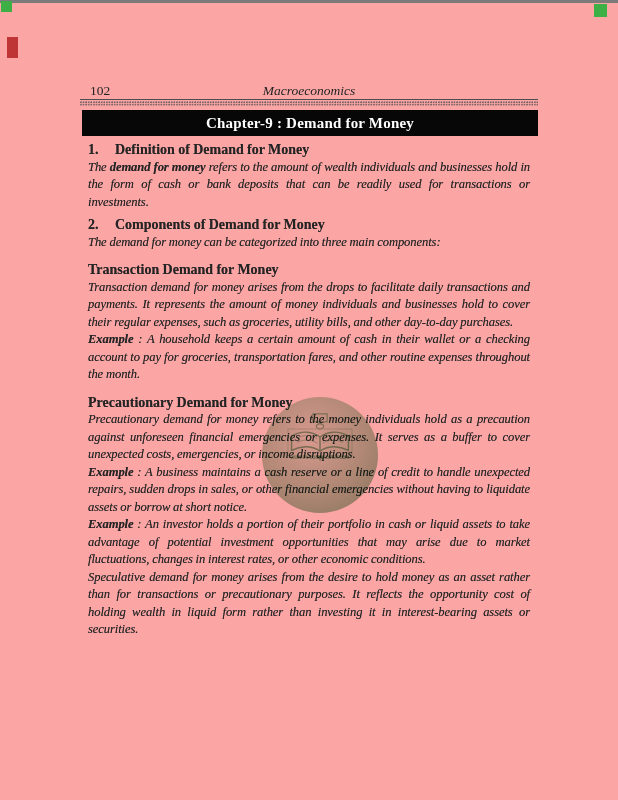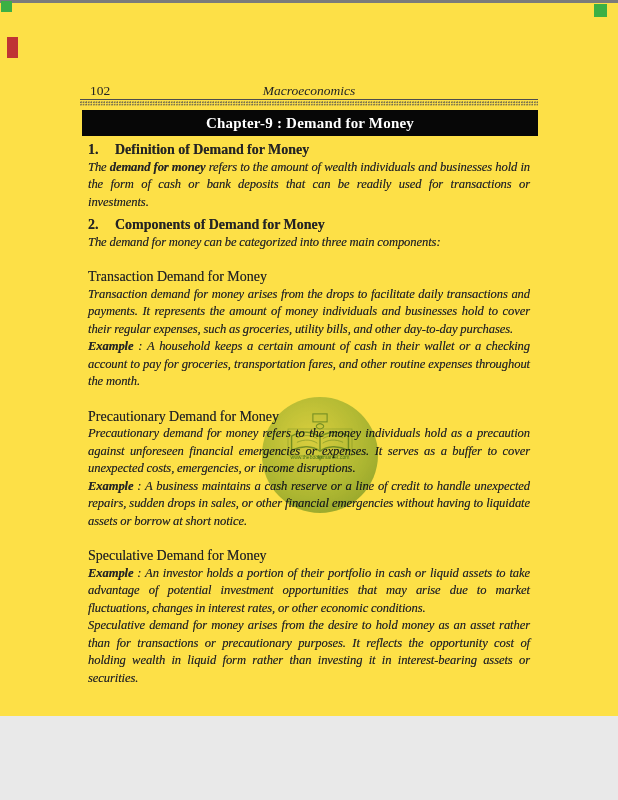--- a/index.html
+++ b/index.html
@@ -1,17 +1,17 @@
 <!DOCTYPE html>
 <html><head>
 <meta charset="utf-8">
 <style>
   html,body{margin:0;padding:0;background:#e9e9e9;}
   .page{
-    position:relative;width:618px;height:716px;background:#fde047;
+    position:relative;width:618px;height:800px;background:#fca5a5;
     overflow:hidden;font-family:"Liberation Serif","DejaVu Serif",serif;color:#242424;
   }
   .top-border{position:absolute;top:0;left:0;width:618px;height:3px;background:#7b7b7b;}
   
   .mark{position:absolute;}
   .mark-g-tl{top:1px;left:1px;width:11px;height:11px;}
   .mark-g-tr{top:4px;left:594px;width:13px;height:13px;}
   .mark-red{top:37px;left:7px;width:11px;height:21px;}
   
   .header-row{position:absolute;top:83px;left:80px;width:458px;height:16px;font-size:13.5px;}
@@ -31,21 +31,21 @@
   
   .content{
     position:absolute;top:141px;left:88px;width:442px;
     font-size:12.6px;line-height:17.5px;text-align:justify;
     letter-spacing:-0.1px;word-spacing:-0.2px;
     text-shadow:0 0 .4px rgba(45,45,45,.6);
   }
   .sec-heading{display:flex;font-weight:bold;font-size:14px;line-height:17.5px;letter-spacing:0;}
   .sec-num{width:27px;flex:0 0 27px;}
   .sec-heading.gap{margin-top:5px;}
-  .sub-heading{font-weight:normal;font-size:14px;line-height:17.5px;margin:17px 0 0 0;letter-spacing:0;}
+  .sub-heading{font-weight:bold;font-size:14px;line-height:17.5px;margin:10px 0 0 0;letter-spacing:0;}
   p.body{margin:0;font-style:italic;}
   b.inline{font-weight:bold;}
   
   .watermark{
     position:absolute;top:397px;left:262px;width:116px;height:116px;border-radius:50%;
     background:radial-gradient(circle at 42% 36%, rgba(213,232,213,.85) 0%, rgba(168,204,170,.9) 55%, rgba(128,172,133,.95) 100%);
     mix-blend-mode:multiply;pointer-events:none;z-index:5;
   }
   .watermark svg{position:absolute;top:16px;left:13px;opacity:.55;}
   .wm-url{
@@ -90,21 +90,20 @@
     <p class="body">The demand for money can be categorized into three main components:</p>
 
     <h3 class="sub-heading">Transaction Demand for Money</h3>
     <p class="body">Transaction demand for money arises from the drops to facilitate daily transactions and payments. It represents the amount of money individuals and businesses hold to cover their regular expenses, such as groceries, utility bills, and other day-to-day purchases.</p>
     <p class="body"><b class="inline">Example</b><span> : A household keeps a certain amount of cash in their wallet or a checking account to pay for groceries, transportation fares, and other routine expenses throughout the month.</span></p>
 
     <h3 class="sub-heading">Precautionary Demand for Money</h3>
     <p class="body">Precautionary demand for money refers to the money individuals hold as a precaution against unforeseen financial emergencies or expenses. It serves as a buffer to cover unexpected costs, emergencies, or income disruptions.</p>
     <p class="body"><b class="inline">Example</b><span> : A business maintains a cash reserve or a line of credit to handle unexpected repairs, sudden drops in sales, or other financial emergencies without having to liquidate assets or borrow at short notice.</span></p>
 
-    <h3 class="sub-heading">Speculative Demand for Money</h3>
     <p class="body"><b class="inline">Example</b><span> : An investor holds a portion of their portfolio in cash or liquid assets to take advantage of potential investment opportunities that may arise due to market fluctuations, changes in interest rates, or other economic conditions.</span></p>
     <p class="body">Speculative demand for money arises from the desire to hold money as an asset rather than for transactions or precautionary purposes. It reflects the opportunity cost of holding wealth in liquid form rather than investing it in interest-bearing assets or securities.</p>
 
   </div>
 
   <div class="watermark">
     <svg width="90" height="48" viewBox="0 0 100 54">
       <g fill="none" stroke="#2f6e35" stroke-width="1.6">
         <rect x="42" y="1" width="16" height="9" stroke-width="1.2"></rect>
         <path d="M46,14 q4,-4 8,0 q1,3 -4,4 q-5,-1 -4,-4 Z" stroke-width="1.2"></path>

